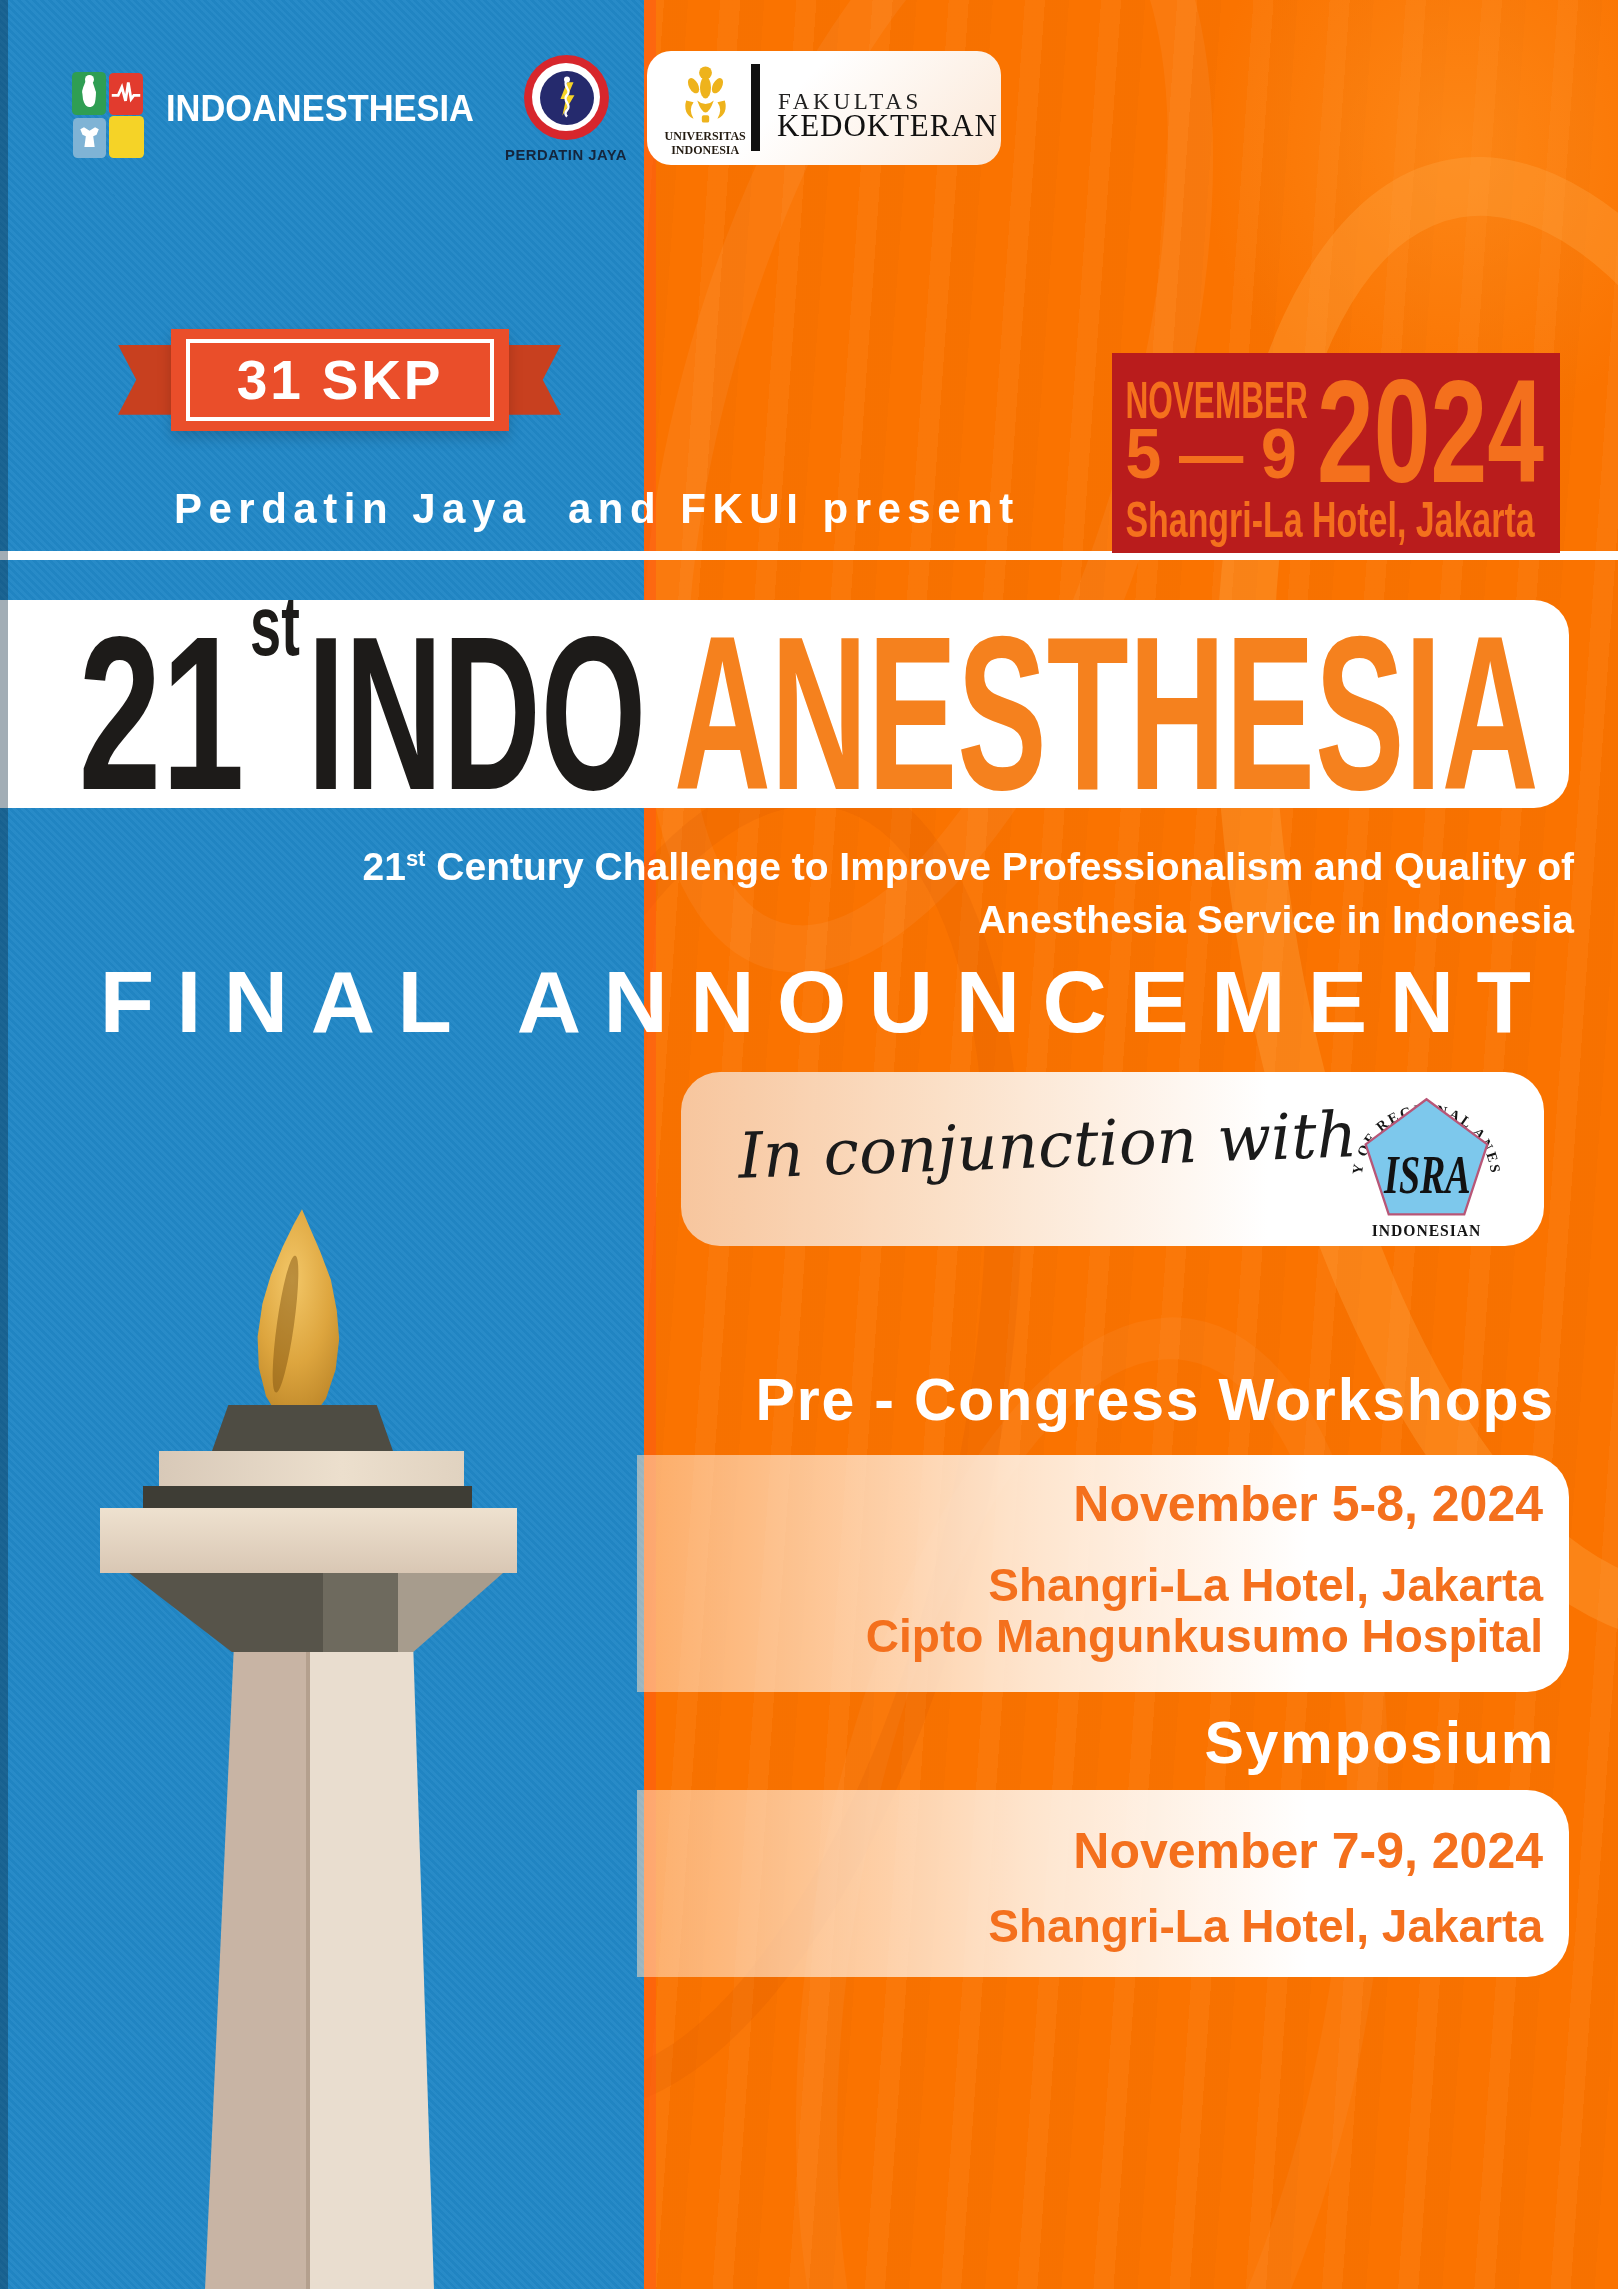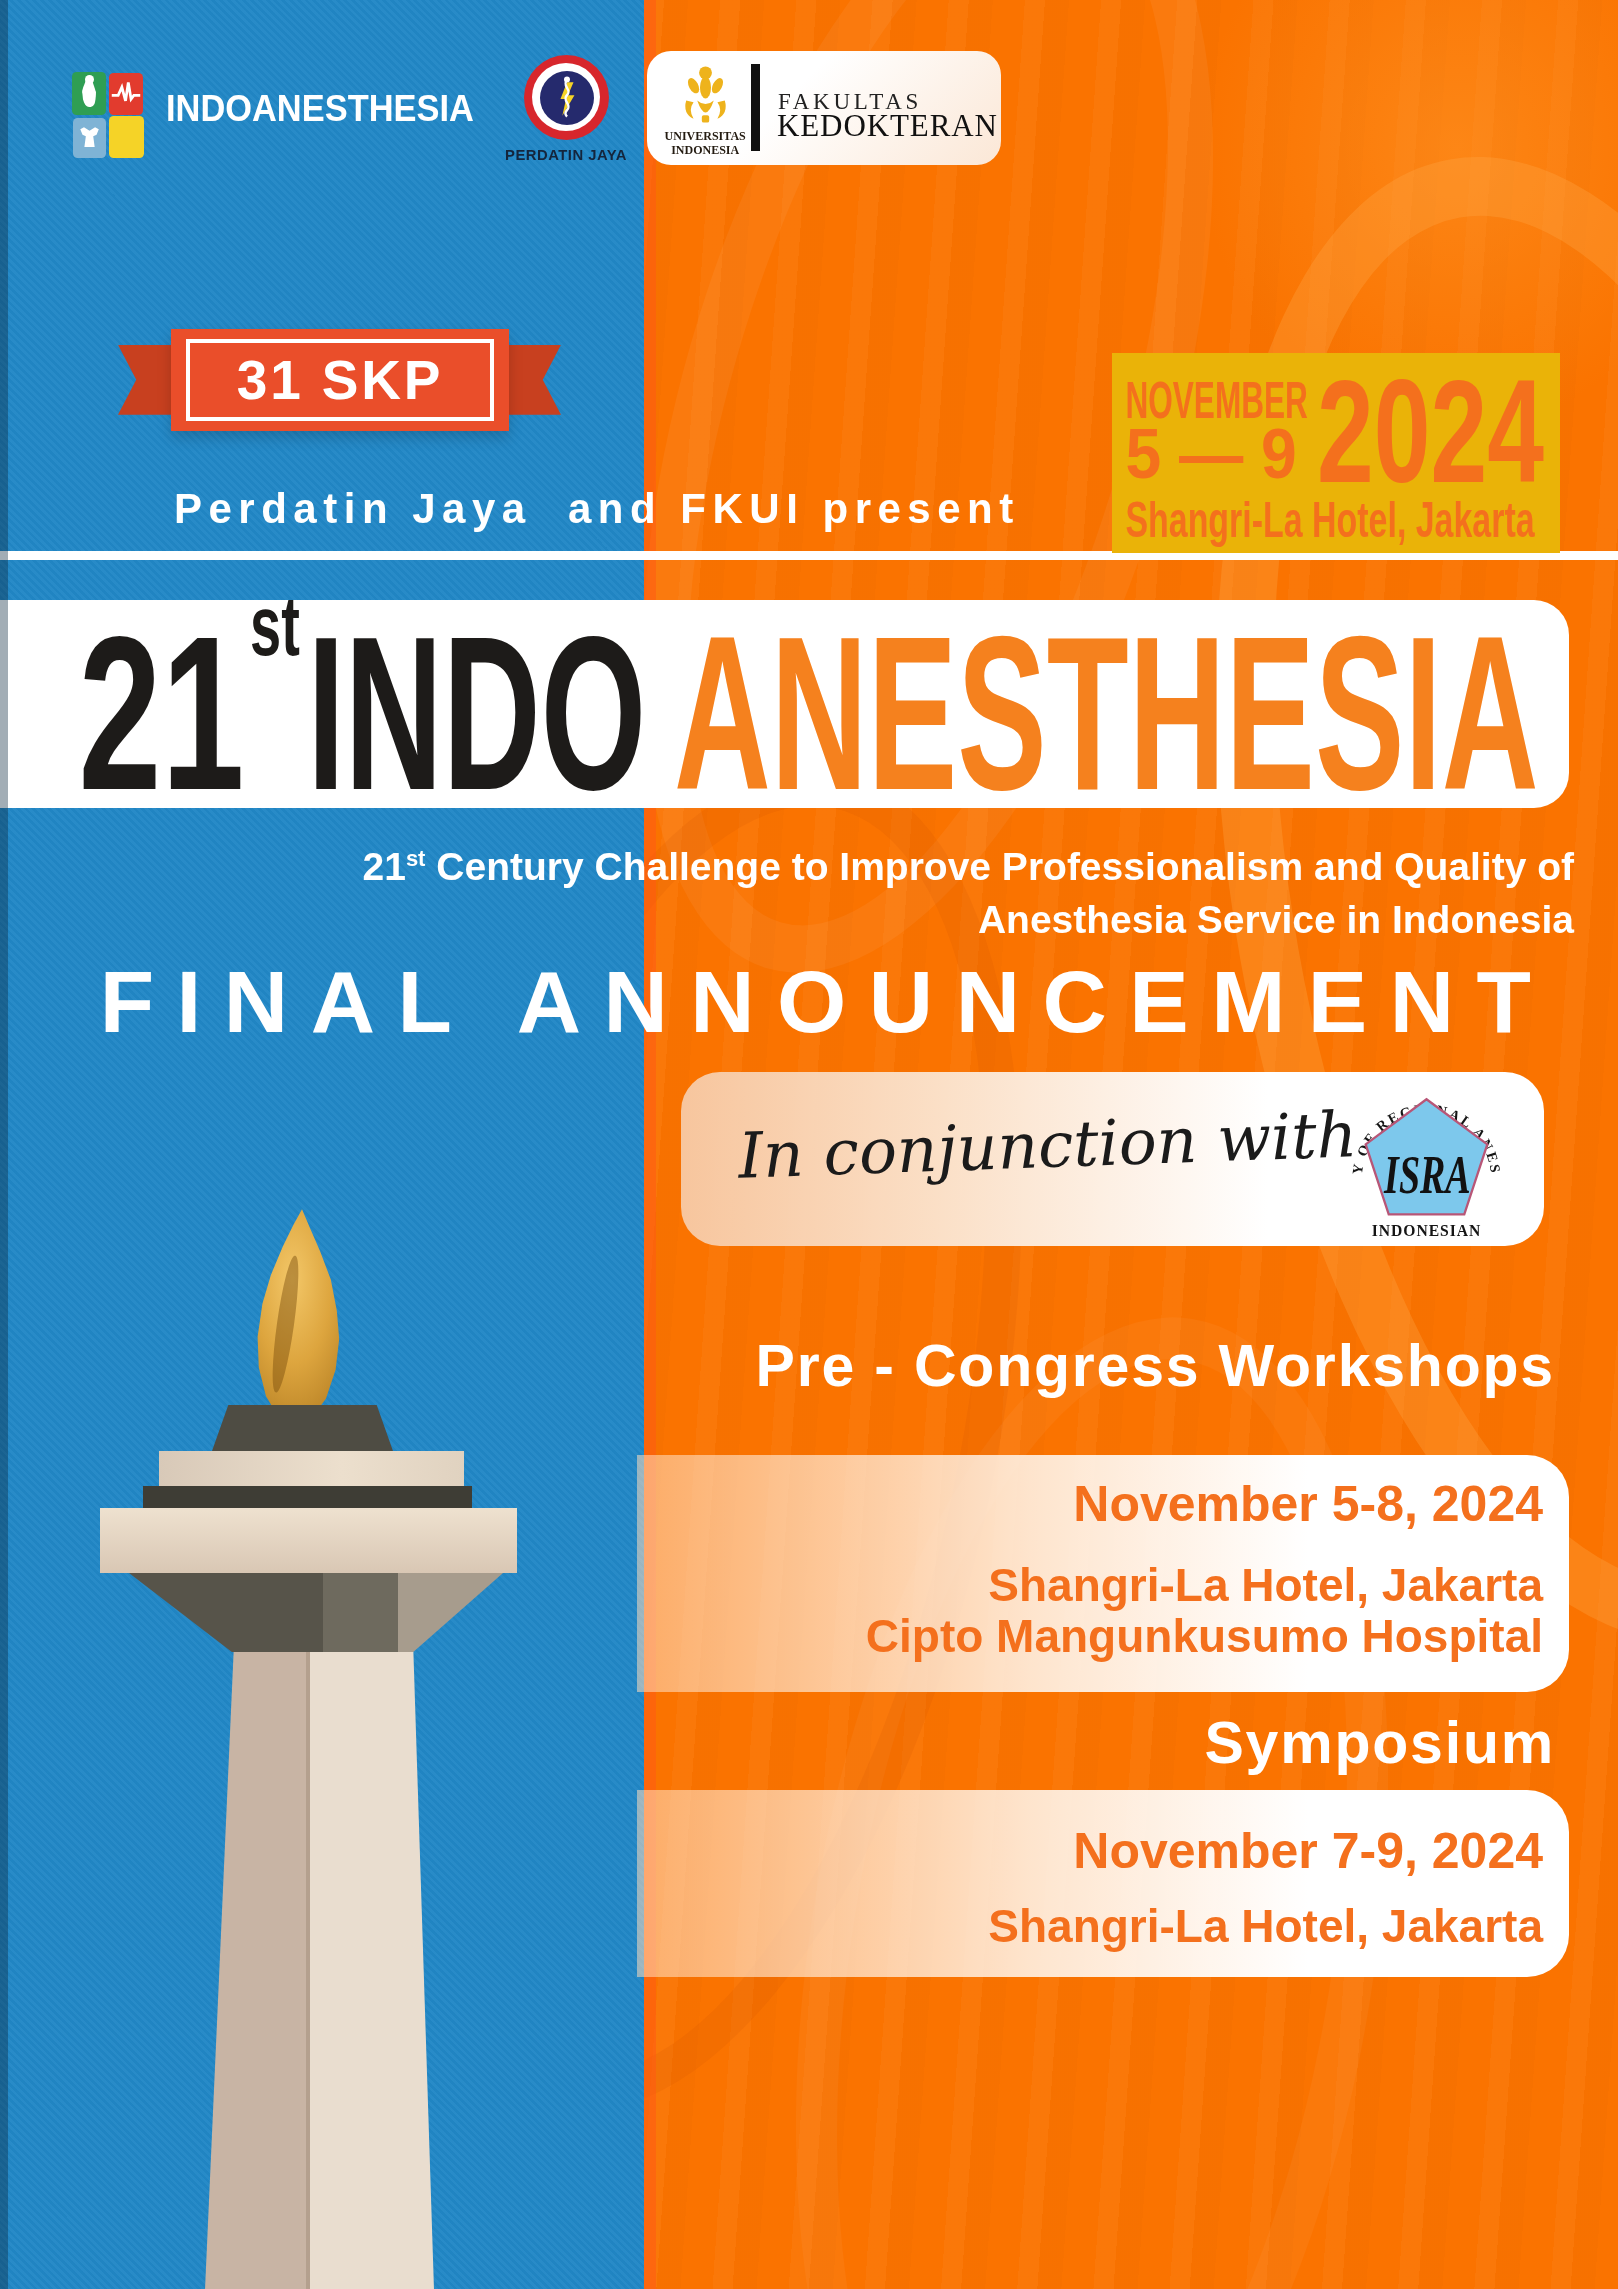--- a/index.html
+++ b/index.html
@@ -94,21 +94,21 @@
               box-shadow:0 7.4px 13px rgba(0,0,0,.18);display:flex;align-items:center;justify-content:center;}
   .rib-border{position:absolute;inset:10px 14.8px;border:4.6px solid #fff;}
   .rib-text{position:relative;font-size:55px;font-weight:bold;color:#fff;letter-spacing:2.8px;}
 
   
   .presenter{position:absolute;left:174px;top:485px;font-size:42px;font-weight:bold;color:#fff;
              letter-spacing:6.5px;white-space:pre;z-index:4;}
   .white-rule{position:absolute;left:0;top:551px;width:1619px;height:9.2px;background:#fff;z-index:3;}
 
   
-  .datebox{position:absolute;left:1112px;top:353px;width:448px;height:200px;background:#eab308;z-index:5;}
+  .datebox{position:absolute;left:1112px;top:353px;width:448px;height:200px;background:#b91c1c;z-index:5;}
 
   
   .title-band{position:absolute;left:0;top:600px;width:1569px;height:208px;background:#fff;
               border-radius:0 35px 35px 0;z-index:4;}
   .title-svg{position:absolute;left:0;top:600px;z-index:5;}
 
   
   .subtitle{position:absolute;left:97px;top:832px;width:1477px;text-align:right;color:#fff;
             font-size:39px;font-weight:bold;line-height:53px;z-index:4;}
   .subtitle sup{font-size:22px;}
@@ -118,21 +118,21 @@
   
   .conj-box{position:absolute;left:681px;top:1072px;width:863px;height:174px;border-radius:39px;
             background:linear-gradient(90deg,rgba(247,201,164,.96) 0%,rgba(251,227,205,.97) 30%,#ffffff 68%);z-index:4;}
   .conj-script{position:absolute;left:57px;top:37px;font-family:"DejaVu Serif",serif;font-style:italic;
                font-size:63px;color:#1b1b1b;transform:rotate(-2deg);}
   .isra{position:absolute;left:666px;top:7.4px;width:159px;height:164px;}
 
   
   .section-heading{position:absolute;right:64px;text-align:right;color:#fff;font-weight:bold;
                    font-size:59px;letter-spacing:1.8px;z-index:4;}
-  .head-workshops{top:1332px;margin-left:44px;}
+  .head-workshops{top:1366px;margin-left:44px;}
   .head-symposium{top:1709px;}
   .info-box{position:absolute;left:637px;width:932px;border-radius:0 42px 42px 0;
             background:linear-gradient(90deg,rgba(255,219,187,.55) 0%,rgba(255,244,233,.88) 42%,#ffffff 72%);z-index:3;}
   .box-workshops{top:1455px;height:237px;}
   .box-symposium{top:1790px;height:187px;}
   .info-line{position:absolute;right:76px;text-align:right;color:#f4701d;font-weight:bold;z-index:4;}
   .il-date{font-size:50px;}
   .il-venue{font-size:46px;}
   .wl1{top:1475px;} .wl2{top:1558px;} .wl3{top:1609px;}
   .sl1{top:1822px;} .sl2{top:1899px;}

